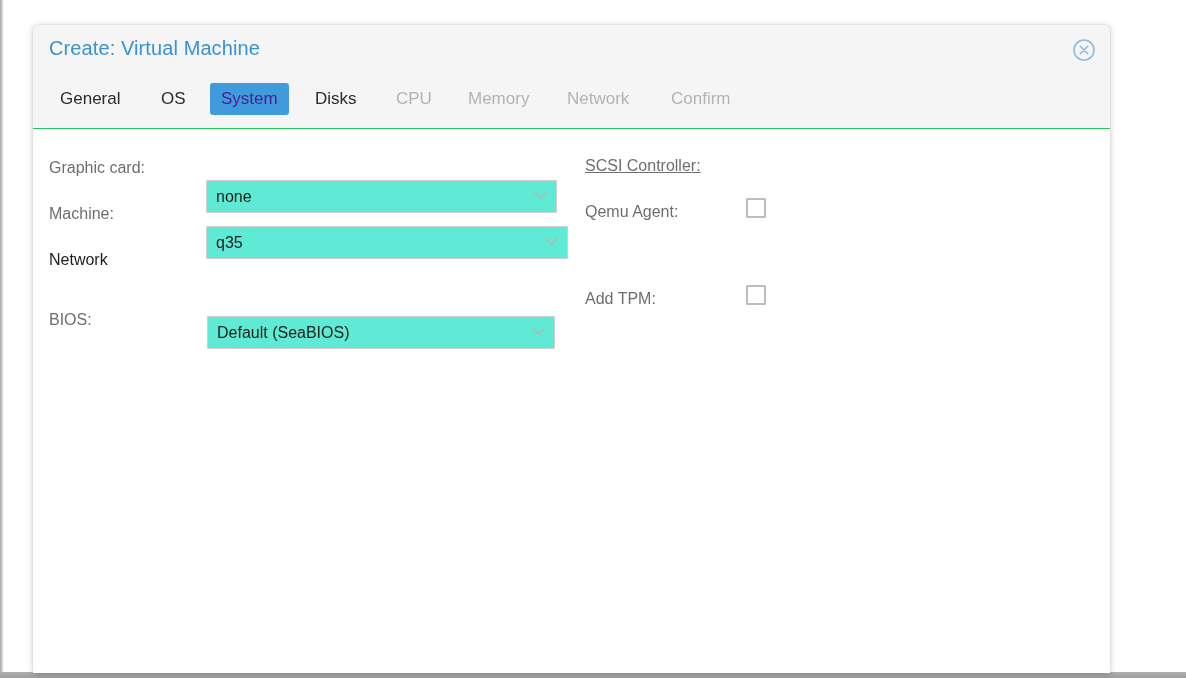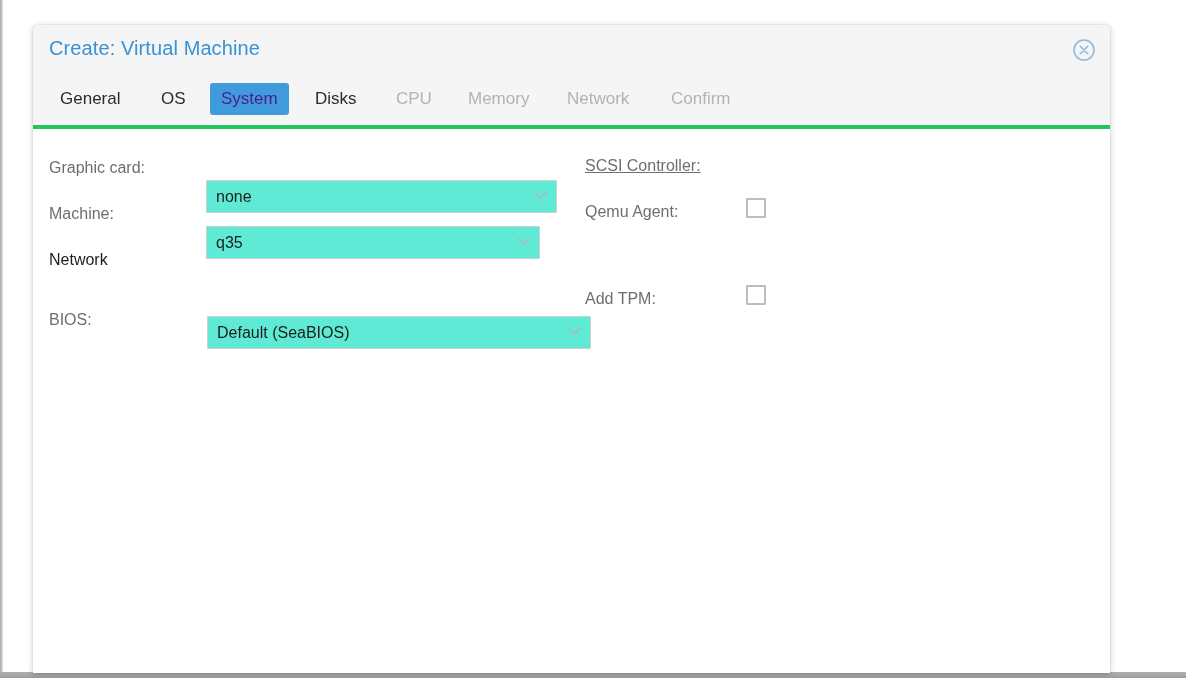--- a/index.html
+++ b/index.html
@@ -70,21 +70,21 @@
     width: 24px;
     height: 24px;
     cursor: pointer;
   }
   #close-button svg { display: block; }
 
   #tab-strip {
     position: relative;
     height: 53px;
     background: #f5f5f5;
-    border-bottom: 4px solid #22c55e;
+    border-bottom: 1px solid #22c55e;
     padding-left: 16px;
     text-decoration: underline;
   }
   .tab {
     position: absolute;
     top: 7px;
     height: 32px;
     line-height: 32px;
     padding: 0 11px;
     font-size: 17px;
@@ -194,33 +194,33 @@
     <div class="select-box" style="left:173px; top:21px; width:351px;">
       <div class="select-value">none</div>
       <span class="chevron-down-icon">
         <svg width="13" height="9" viewBox="0 0 13 9">
             <path d="M1 1.5 L6.5 7 L12 1.5" fill="none" stroke="#b6b6b6" stroke-width="1.5" stroke-linecap="round" stroke-linejoin="round"></path>
           </svg>
       </span>
     </div>
 
     <div class="field-label" style="left:16px; top:76px;">Machine:</div>
-    <div class="select-box" style="left:173px; top:67px; width:334px;">
+    <div class="select-box" style="left:173px; top:67px; width:362px;">
       <div class="select-value">q35</div>
       <span class="chevron-down-icon">
         <svg width="13" height="9" viewBox="0 0 13 9">
             <path d="M1 1.5 L6.5 7 L12 1.5" fill="none" stroke="#b6b6b6" stroke-width="1.5" stroke-linecap="round" stroke-linejoin="round"></path>
           </svg>
       </span>
     </div>
 
     <div class="section-heading" style="left:16px; top:122px;">Network</div>
 
     <div class="field-label" style="left:16px; top:182px;">BIOS:</div>
-    <div class="select-box" style="left:174px; top:157px; width:384px;padding-left:21px;">
+    <div class="select-box" style="left:174px; top:157px; width:348px;padding-left:21px;">
       <div class="select-value">Default (SeaBIOS)</div>
       <span class="chevron-down-icon">
         <svg width="13" height="9" viewBox="0 0 13 9">
             <path d="M1 1.5 L6.5 7 L12 1.5" fill="none" stroke="#b6b6b6" stroke-width="1.5" stroke-linecap="round" stroke-linejoin="round"></path>
           </svg>
       </span>
     </div>
 
     <div class="field-label" style="left:552px; top:28px;text-decoration:underline;">SCSI Controller:</div>
 

